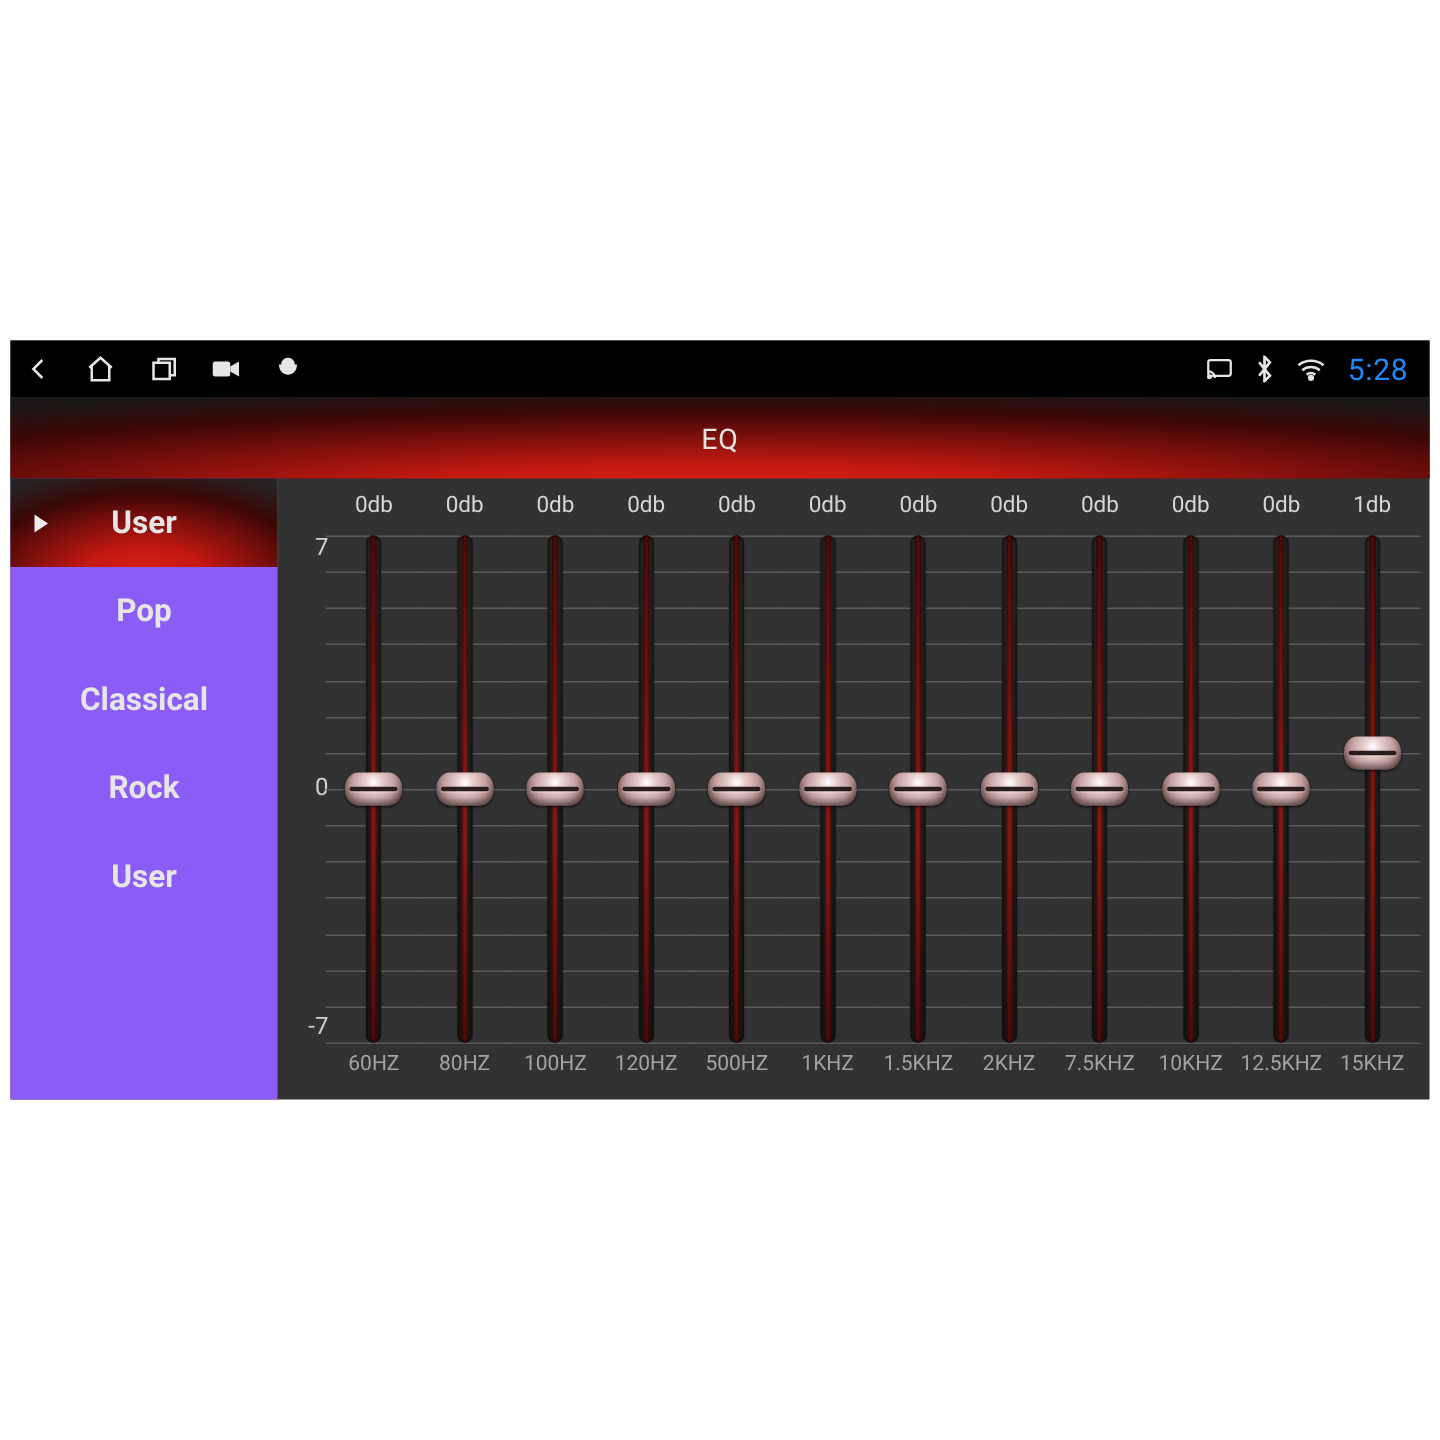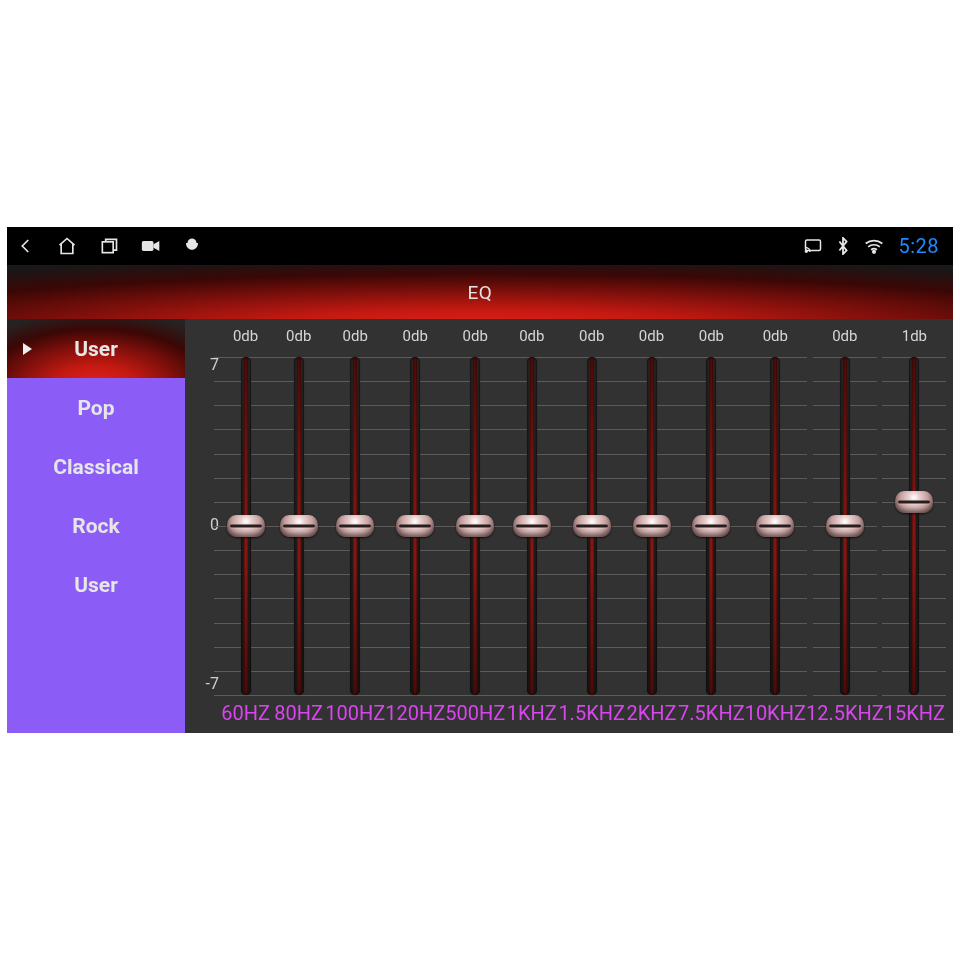--- a/index.html
+++ b/index.html
@@ -126,21 +126,21 @@
     box-shadow: 0 1px 2px rgba(0,0,0,0.7), inset 0 -3px 4px rgba(0,0,0,0.4);
     cursor:grab;
   }
   .knob::after{
     content:""; position:absolute; left:3px; right:3px; top:50%; height:3px;
     transform:translateY(-50%);
     background:#2a1d1d; border-radius:2px;
     box-shadow:0 1px 0 rgba(255,255,255,0.25);
   }
   .band-freq {
-    height:24px; font-size:20px; color:#d946ef;
+    height:24px; font-size:14px; color:#a3a3a3;
   }
 </style>
 </head>
 <body>
 
 <div class="frame">
 
   <div class="statusbar">
     <div class="sb-left">
       <span class="sb-icon">

